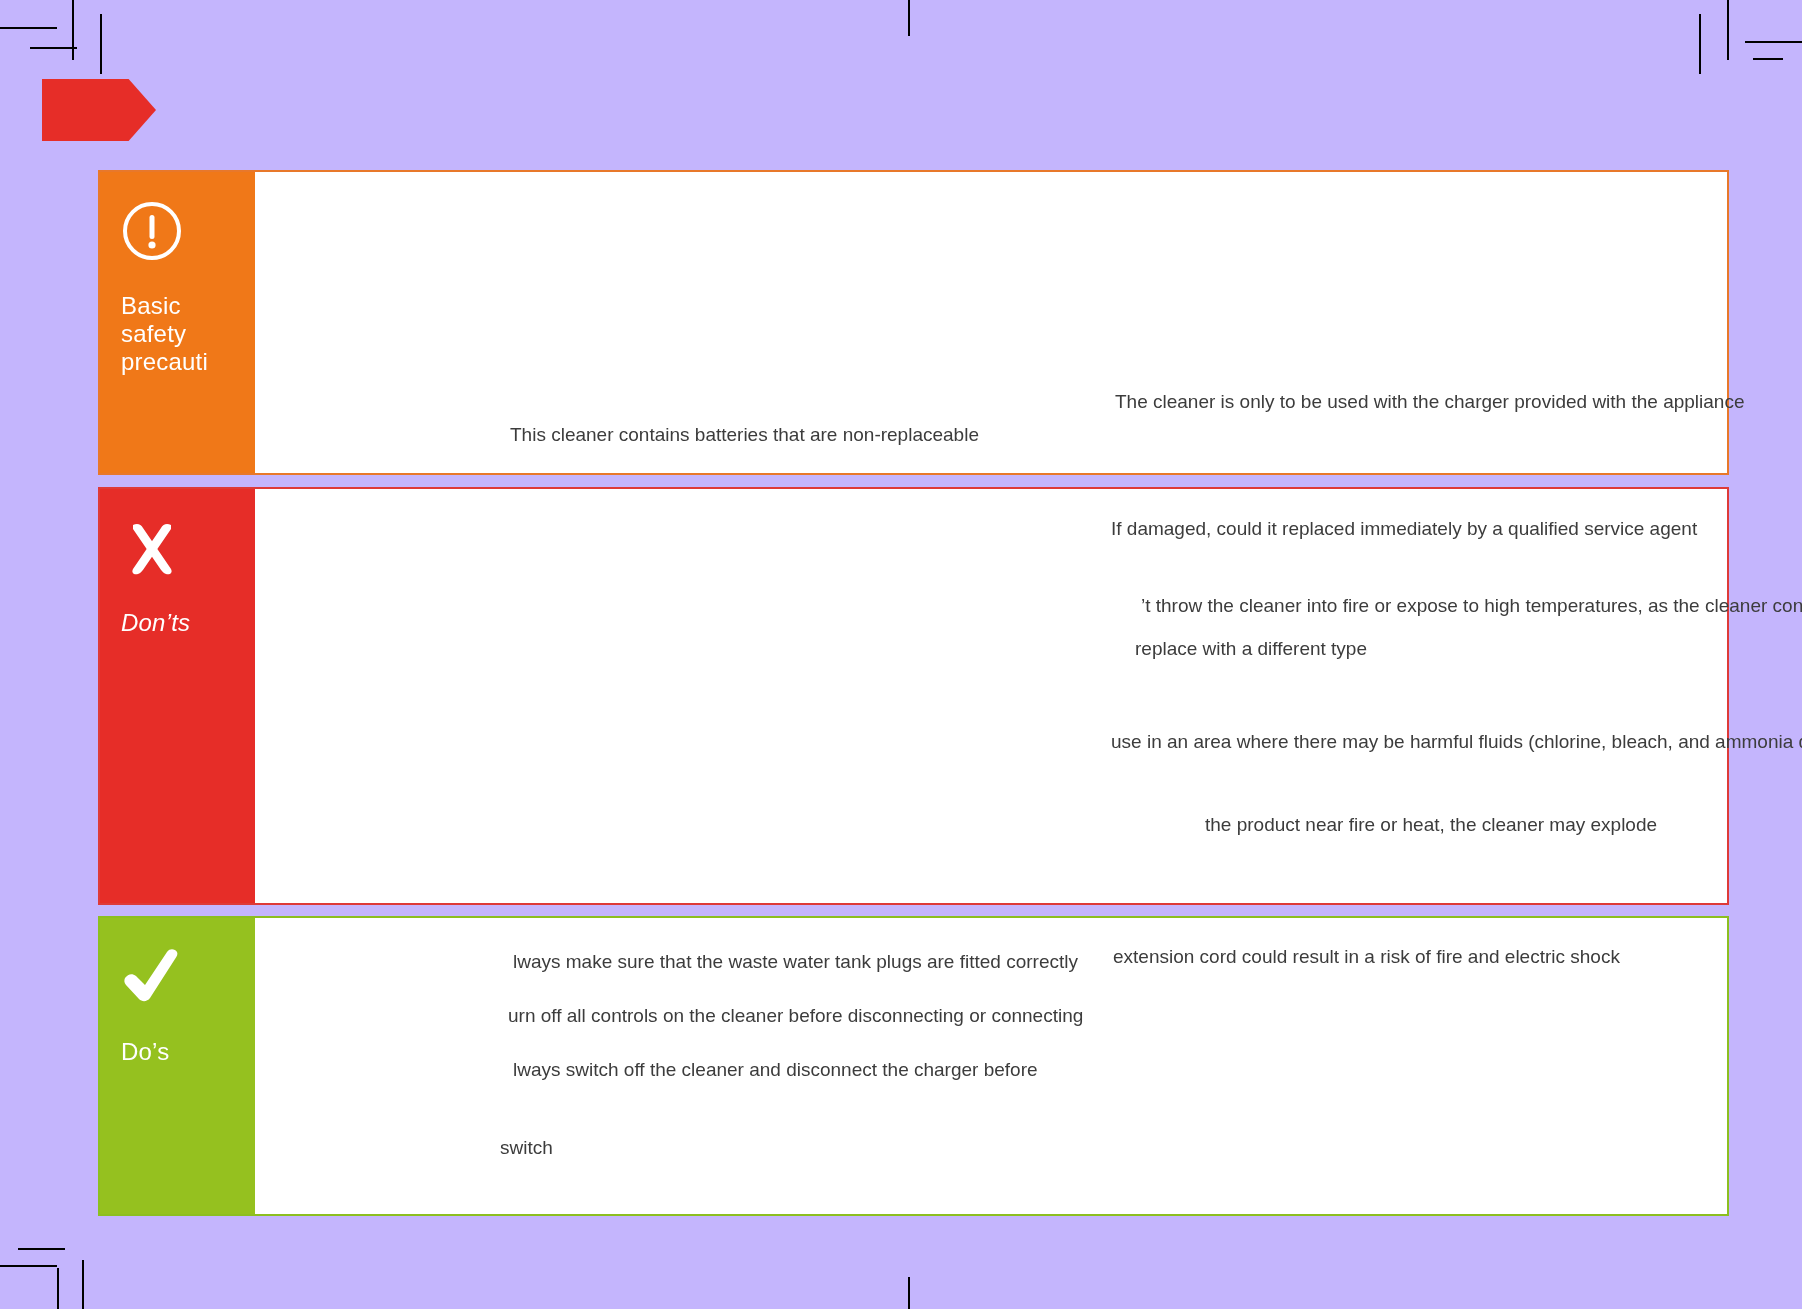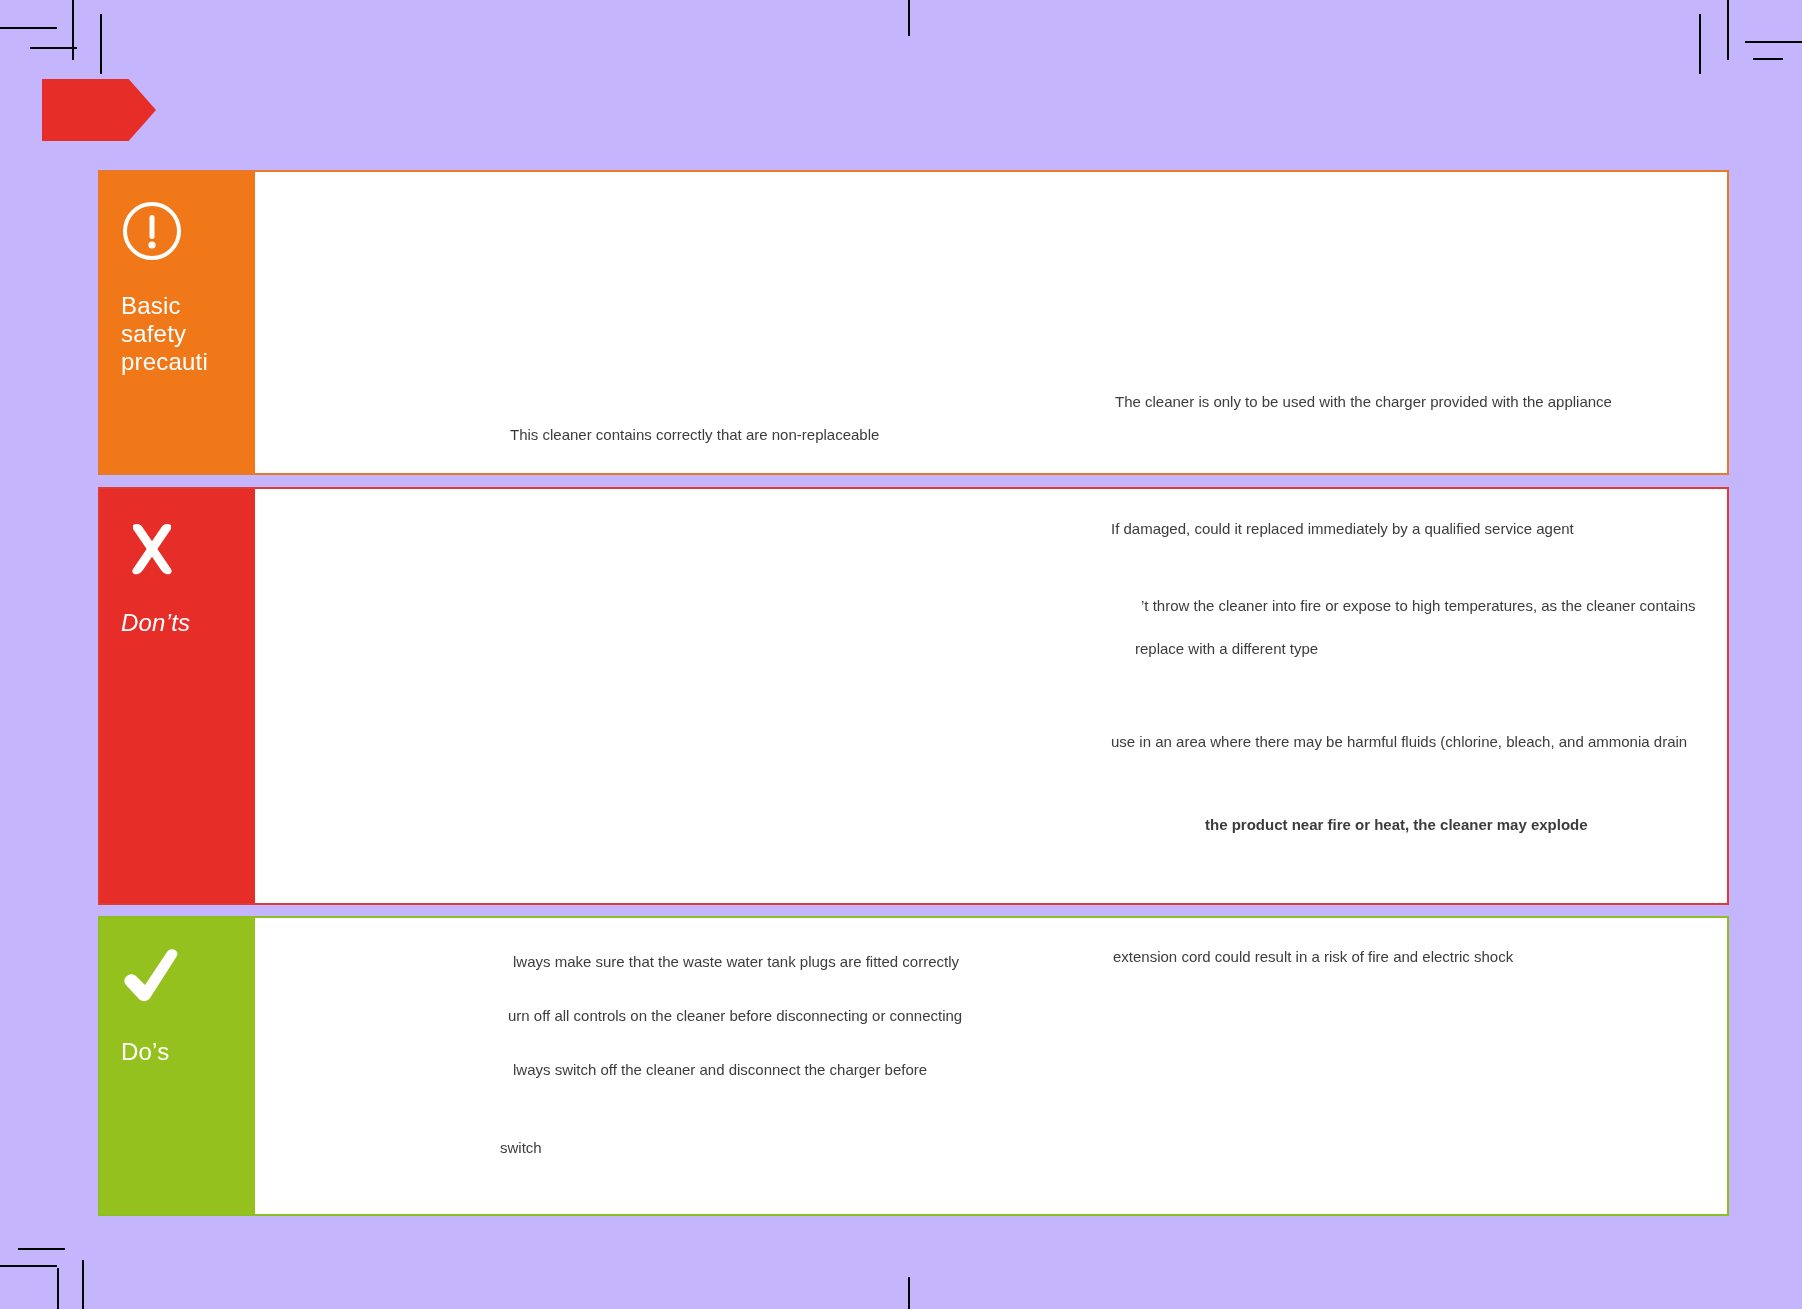--- a/index.html
+++ b/index.html
@@ -86,21 +86,21 @@
 
   
   #panel-warning { left: 98px; top: 170px;  width: 1631px; height: 305px; }
   #panel-donts   { left: 98px; top: 487px;  width: 1631px; height: 418px; }
   #panel-dos     { left: 98px; top: 916px;  width: 1631px; height: 300px; }
 
   
   .line {
     position: absolute;
     color: #3c3c3c;
-    font-size: 15px;
+    font-size: 19px;
     line-height: 24px;
     white-space: nowrap;
   }
 </style>
 </head>
 <body>
 
 <div class="page">
 
   <div id="crop-marks">
@@ -130,40 +130,40 @@
           <rect x="28.5" y="15" width="5" height="24" rx="2.5" fill="#ffffff"></rect>
           <circle cx="31" cy="45" r="3.6" fill="#ffffff"></circle>
         </svg>
       </span>
       <div class="side-label">Basic
 safety
 precauti</div>
     </div>
     <div class="panel-body" id="body-warning">
         <div class="line" style="left: 860px; top: 218px;">The cleaner is only to be used with the charger provided with the appliance</div>
-        <div class="line" style="left: 255px; top: 251px;">This cleaner contains correctly that are non-replaceable</div>
+        <div class="line" style="left: 255px; top: 251px;">This cleaner contains batteries that are non-replaceable</div>
       </div>
   </div>
 
   <div class="panel panel-donts" id="panel-donts">
     <div class="panel-side">
       <span class="side-icon">
         <svg width="62" height="62" viewBox="0 0 62 62" aria-hidden="true">
           <path d="M12 8 C16 6 20 7 22 11 L50 52 C52 56 49 58 45 57 C42 56 40 53 38 50 L12 12 Z" fill="#ffffff"></path>
           <path d="M50 8 C46 6 42 7 40 11 L12 52 C10 56 13 58 17 57 C20 56 22 53 24 50 L50 12 Z" fill="#ffffff"></path>
         </svg>
       </span>
       <div class="side-label">Don’ts</div>
     </div>
     <div class="panel-body" id="body-donts">
         <div class="line" style="left: 856px; top: 28px;">If damaged, could it replaced immediately by a qualified service agent</div>
         <div class="line" style="left: 886px; top: 105px;">’t throw the cleaner into fire or expose to high temperatures, as the cleaner contains</div>
         <div class="line" style="left: 880px; top: 148px;">replace with a different type</div>
         <div class="line" style="left: 856px; top: 241px;">use in an area where there may be harmful fluids (chlorine, bleach, and ammonia drain</div>
-        <div class="line" style="left: 950px; top: 324px; font-weight: bold;">the product near fire or heat, the cleaner may explode</div>
+        <div class="line" style="left: 950px; top: 324px;">the product near fire or heat, the cleaner may explode</div>
       </div>
   </div>
 
   <div class="panel panel-dos" id="panel-dos">
     <div class="panel-side">
       <span class="side-icon">
         <svg width="62" height="62" viewBox="0 0 62 62" aria-hidden="true">
           <path d="M4 32 C7 28 11 27 15 30 L24 39 L46 6 C49 2 54 3 56 6 C57 8 56 10 54 13 L29 52 C26 56 21 56 18 53 L5 39 C3 37 3 34 4 32 Z" fill="#ffffff"></path>
         </svg>
       </span>

